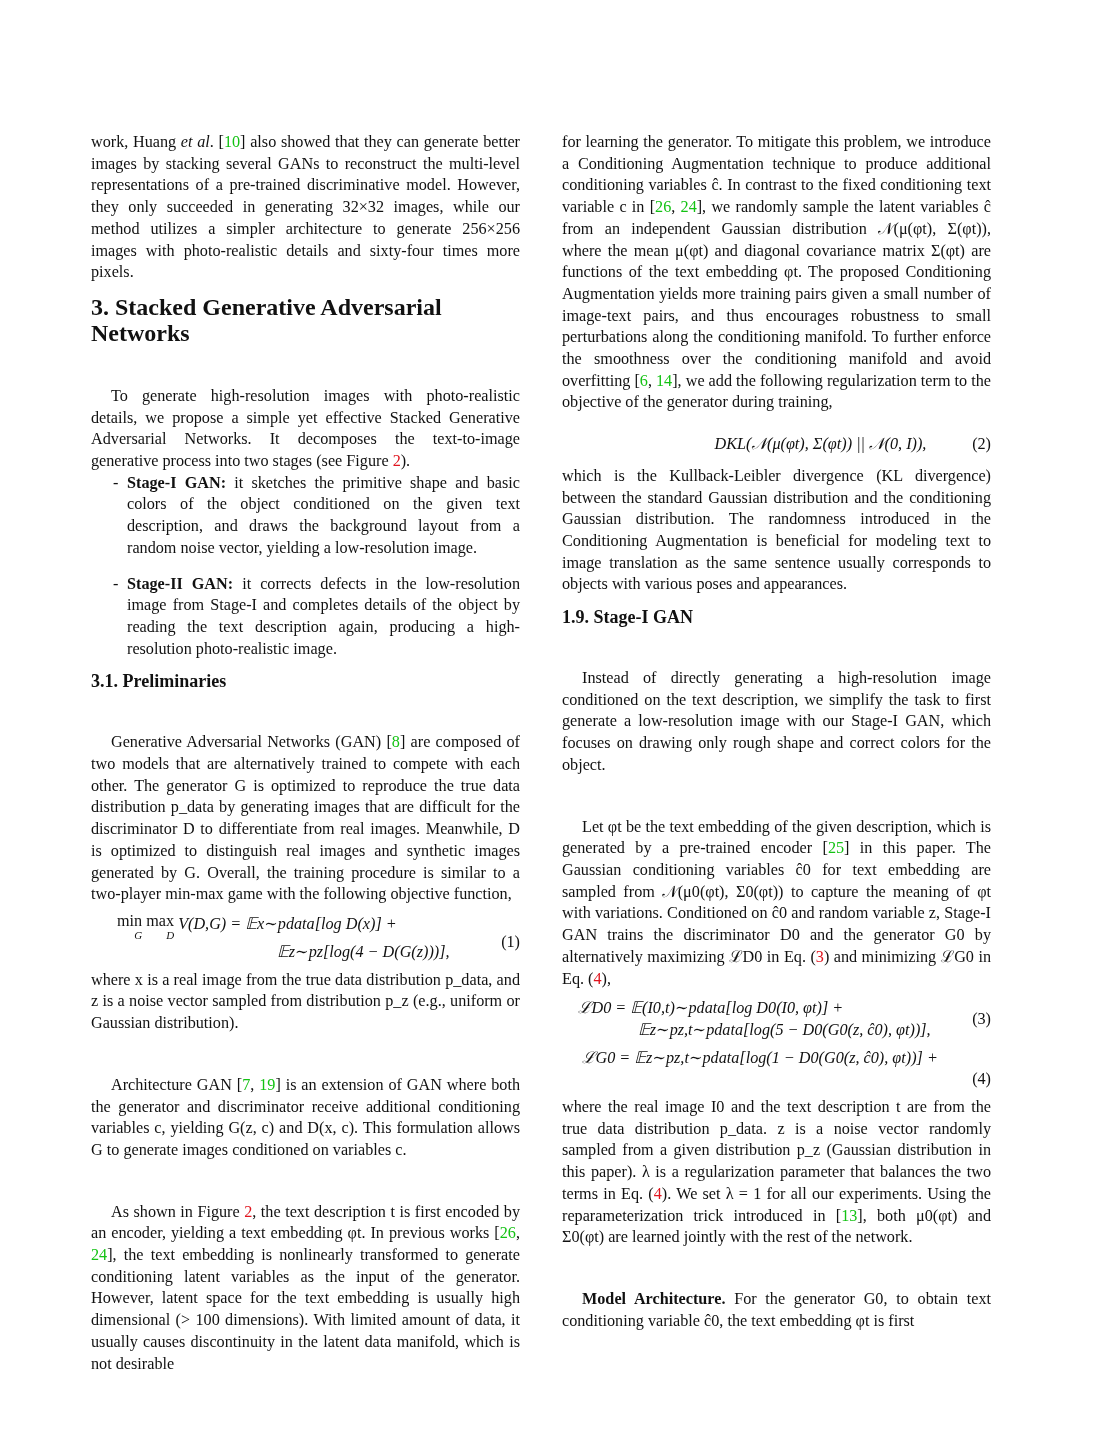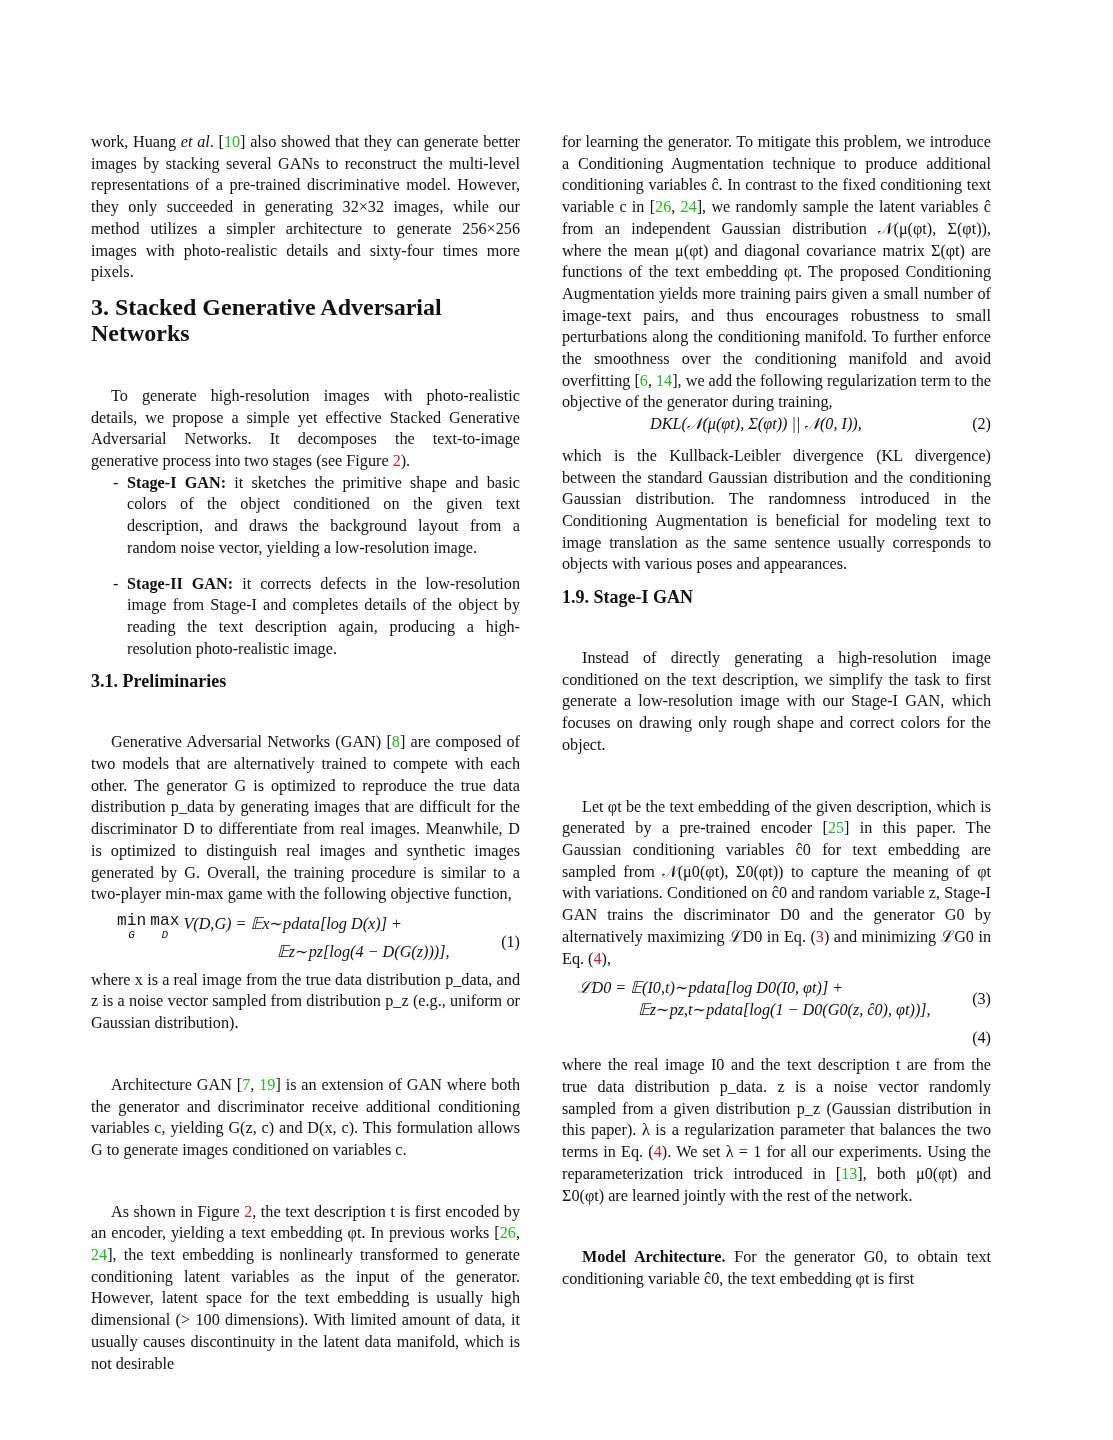--- a/index.html
+++ b/index.html
@@ -14,21 +14,21 @@
   h3 { font-size: 18px; font-weight: bold; margin: 10px 0 2px 0; line-height: 22px; }
   .bul { position: relative; padding-left: 36px; margin: 0; text-align: justify; }
   .bul .dash { position: absolute; left: 22px; top: 0; }
   .bul + .bul { margin-top: 14px; }
   b { font-weight: bold; }
   .cite { color: #13c213; }
   .ref { color: #e0141e; }
   .eq { position: relative; margin: 8px 0 6px 0; font-size: 16.2px; }
   .eq .line { white-space: nowrap; }
   .eq .num { position: absolute; right: 0; }
-  .mm { display: inline-block; text-align: center; vertical-align: top; line-height: 14px; font-family: Liberation Mono, monospace; }
+  .mm { display: inline-block; text-align: right; vertical-align: top; line-height: 14px; }
   .mm .u { font-size: 11px; font-style: italic; display: block; }
 </style>
 </head>
 <body>
 
 <div class="col col-left">
   <p><span>work, Huang </span><i>et al</i><span>. [</span><span class="cite">10</span><span>] also showed that they can generate better images by stacking several GANs to reconstruct the multi-level representations of a pre-trained discriminative model. However, they only succeeded in generating 32×32 images, while our method utilizes a simpler architecture to generate 256×256 images with photo-realistic details and sixty-four times more pixels.</span></p>
 
   <h2>3. Stacked Generative Adversarial Networks</h2>
   <p class="ind"><span>To generate high-resolution images with photo-realistic details, we propose a simple yet effective Stacked Generative Adversarial Networks. It decomposes the text-to-image generative process into two stages (see Figure </span><span class="ref">2</span><span>).</span></p>
@@ -51,35 +51,36 @@
 
   <p>where x is a real image from the true data distribution p_data, and z is a noise vector sampled from distribution p_z (e.g., uniform or Gaussian distribution).</p>
   <p class="ind"><span>Architecture GAN [</span><span class="cite">7</span><span>, </span><span class="cite">19</span><span>] is an extension of GAN where both the generator and discriminator receive additional conditioning variables c, yielding G(z, c) and D(x, c). This formulation allows G to generate images conditioned on variables c.</span></p>
 
   <p class="ind"><span>As shown in Figure </span><span class="ref">2</span><span>, the text description t is first encoded by an encoder, yielding a text embedding φt. In previous works [</span><span class="cite">26</span><span>, </span><span class="cite">24</span><span>], the text embedding is nonlinearly transformed to generate conditioning latent variables as the input of the generator. However, latent space for the text embedding is usually high dimensional (&gt; 100 dimensions). With limited amount of data, it usually causes discontinuity in the latent data manifold, which is not desirable</span></p>
 </div>
 
 <div class="col col-right">
   <p><span>for learning the generator. To mitigate this problem, we introduce a Conditioning Augmentation technique to produce additional conditioning variables ĉ. In contrast to the fixed conditioning text variable c in [</span><span class="cite">26</span><span>, </span><span class="cite">24</span><span>], we randomly sample the latent variables ĉ from an independent Gaussian distribution 𝒩(μ(φt), Σ(φt)), where the mean μ(φt) and diagonal covariance matrix Σ(φt) are functions of the text embedding φt. The proposed Conditioning Augmentation yields more training pairs given a small number of image-text pairs, and thus encourages robustness to small perturbations along the conditioning manifold. To further enforce the smoothness over the conditioning manifold and avoid overfitting [</span><span class="cite">6</span><span>, </span><span class="cite">14</span><span>], we add the following regularization term to the objective of the generator during training,</span></p>
 
-  <div class="eq" style="margin:0 0 10px 0;">
+  <div class="eq" style="margin:20px 0 10px 0;text-align:center;">
     <div class="line" style="padding-left:88px;"><i>DKL(𝒩(μ(φt), Σ(φt)) || 𝒩(0, I)),</i></div>
     <span class="num" style="top:0;">(2)</span>
   </div>
 
   <p>which is the Kullback-Leibler divergence (KL divergence) between the standard Gaussian distribution and the conditioning Gaussian distribution. The randomness introduced in the Conditioning Augmentation is beneficial for modeling text to image translation as the same sentence usually corresponds to objects with various poses and appearances.</p>
 
   <h3>1.9. Stage-I GAN</h3>
   <p class="ind">Instead of directly generating a high-resolution image conditioned on the text description, we simplify the task to first generate a low-resolution image with our Stage-I GAN, which focuses on drawing only rough shape and correct colors for the object.</p>
   <p class="ind"><span>Let φt be the text embedding of the given description, which is generated by a pre-trained encoder [</span><span class="cite">25</span><span>] in this paper. The Gaussian conditioning variables ĉ0 for text embedding are sampled from 𝒩(μ0(φt), Σ0(φt)) to capture the meaning of φt with variations. Conditioned on ĉ0 and random variable z, Stage-I GAN trains the discriminator D0 and the generator G0 by alternatively maximizing ℒD0 in Eq. (</span><span class="ref">3</span><span>) and minimizing ℒG0 in Eq. (</span><span class="ref">4</span><span>),</span></p>
 
   <div class="eq">
     <div class="line" style="padding-left:16px;"><i>ℒD0 = 𝔼(I0,t)∼pdata[log D0(I0, φt)] +</i></div>
-    <div class="line" style="padding-left:76px;"><i>𝔼z∼pz,t∼pdata[log(1 − D0(G0(z, ĉ0), φt))],</i></div>
+    <div class="line" style="padding-left:76px;"><i>𝔼z∼pz,t∼pdata[log(5 − D0(G0(z, ĉ0), φt))],</i></div>
     <span class="num" style="top:11px;">(3)</span>
   </div>
   <div class="eq" style="margin-top:4px;">
+    <div class="line" style="padding-left:20px;"><i>ℒG0 = 𝔼z∼pz,t∼pdata[log(1 − D0(G0(z, ĉ0), φt))] +</i></div>
     <div style="text-align:right;"><span>(4)</span></div>
   </div>
 
   <p><span>where the real image I0 and the text description t are from the true data distribution p_data. z is a noise vector randomly sampled from a given distribution p_z (Gaussian distribution in this paper). λ is a regularization parameter that balances the two terms in Eq. (</span><span class="ref">4</span><span>). We set λ = 1 for all our experiments. Using the reparameterization trick introduced in [</span><span class="cite">13</span><span>], both μ0(φt) and Σ0(φt) are learned jointly with the rest of the network.</span></p>
   <p class="ind"><b>Model Architecture.</b><span>  For the generator G0, to obtain text conditioning variable ĉ0, the text embedding φt is first</span></p>
 </div>
 
 </body></html>

